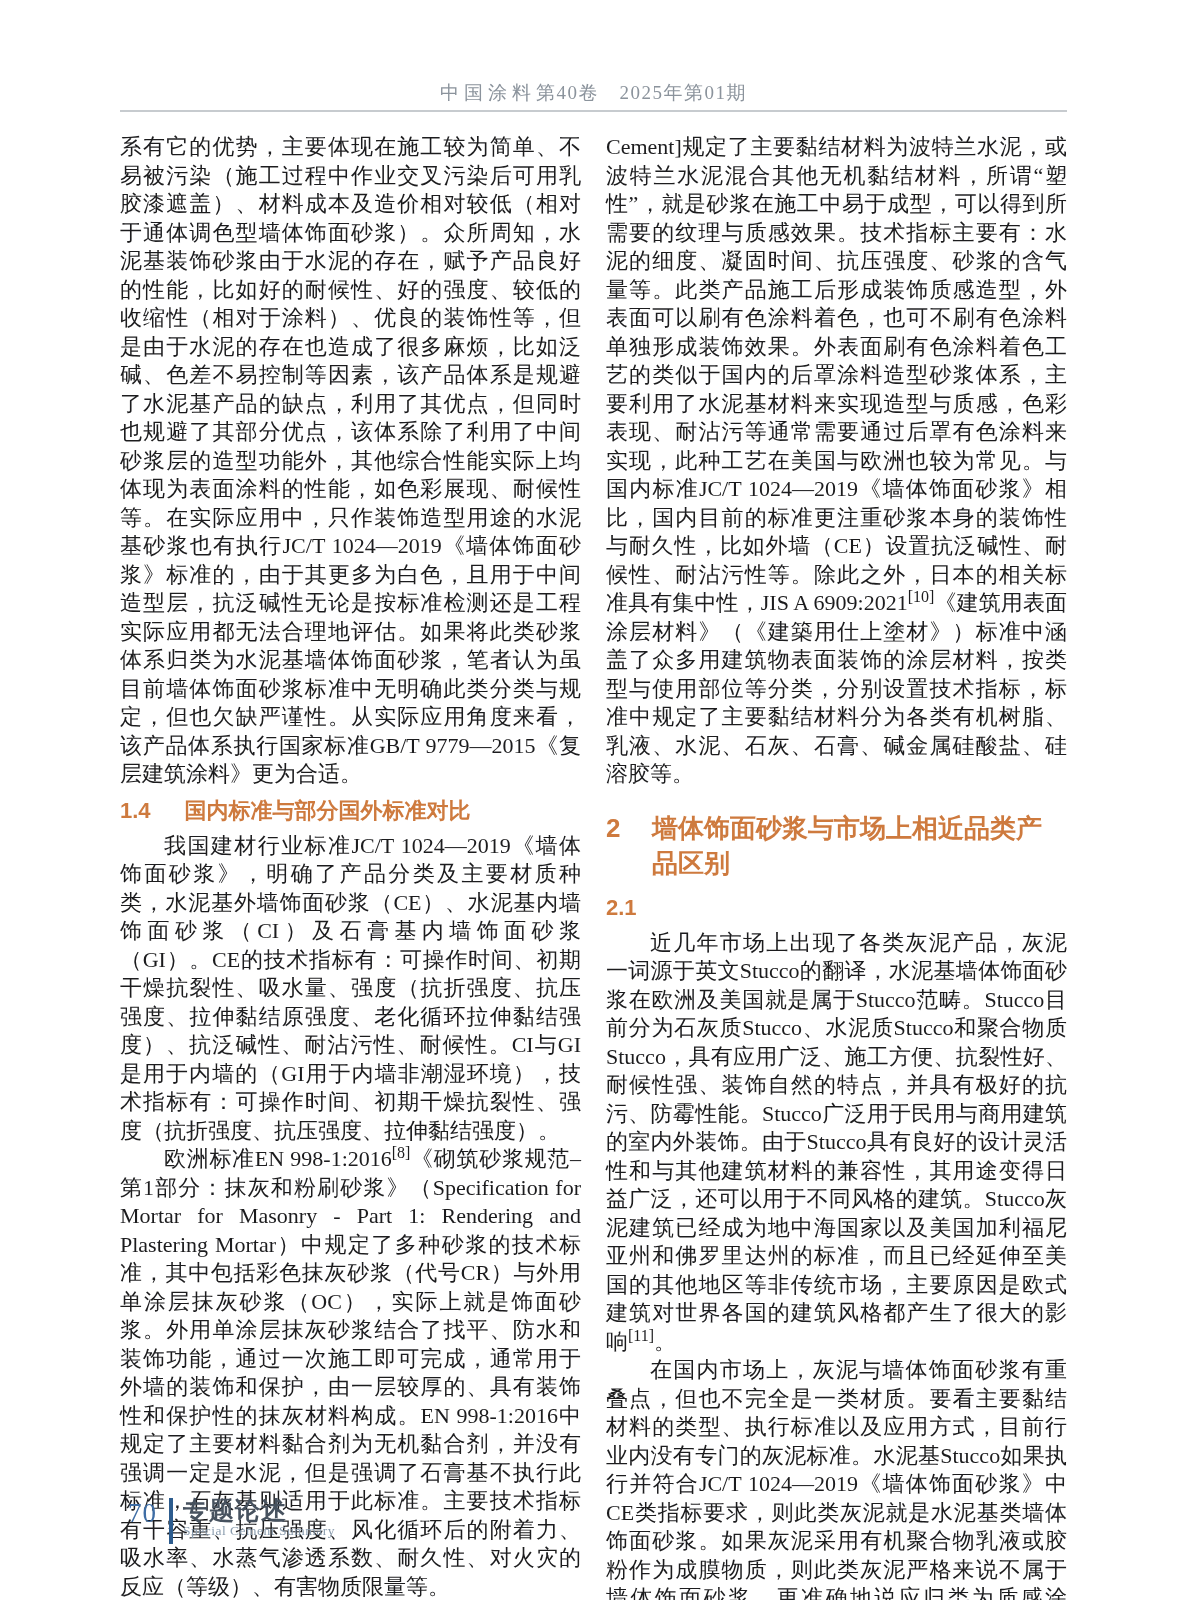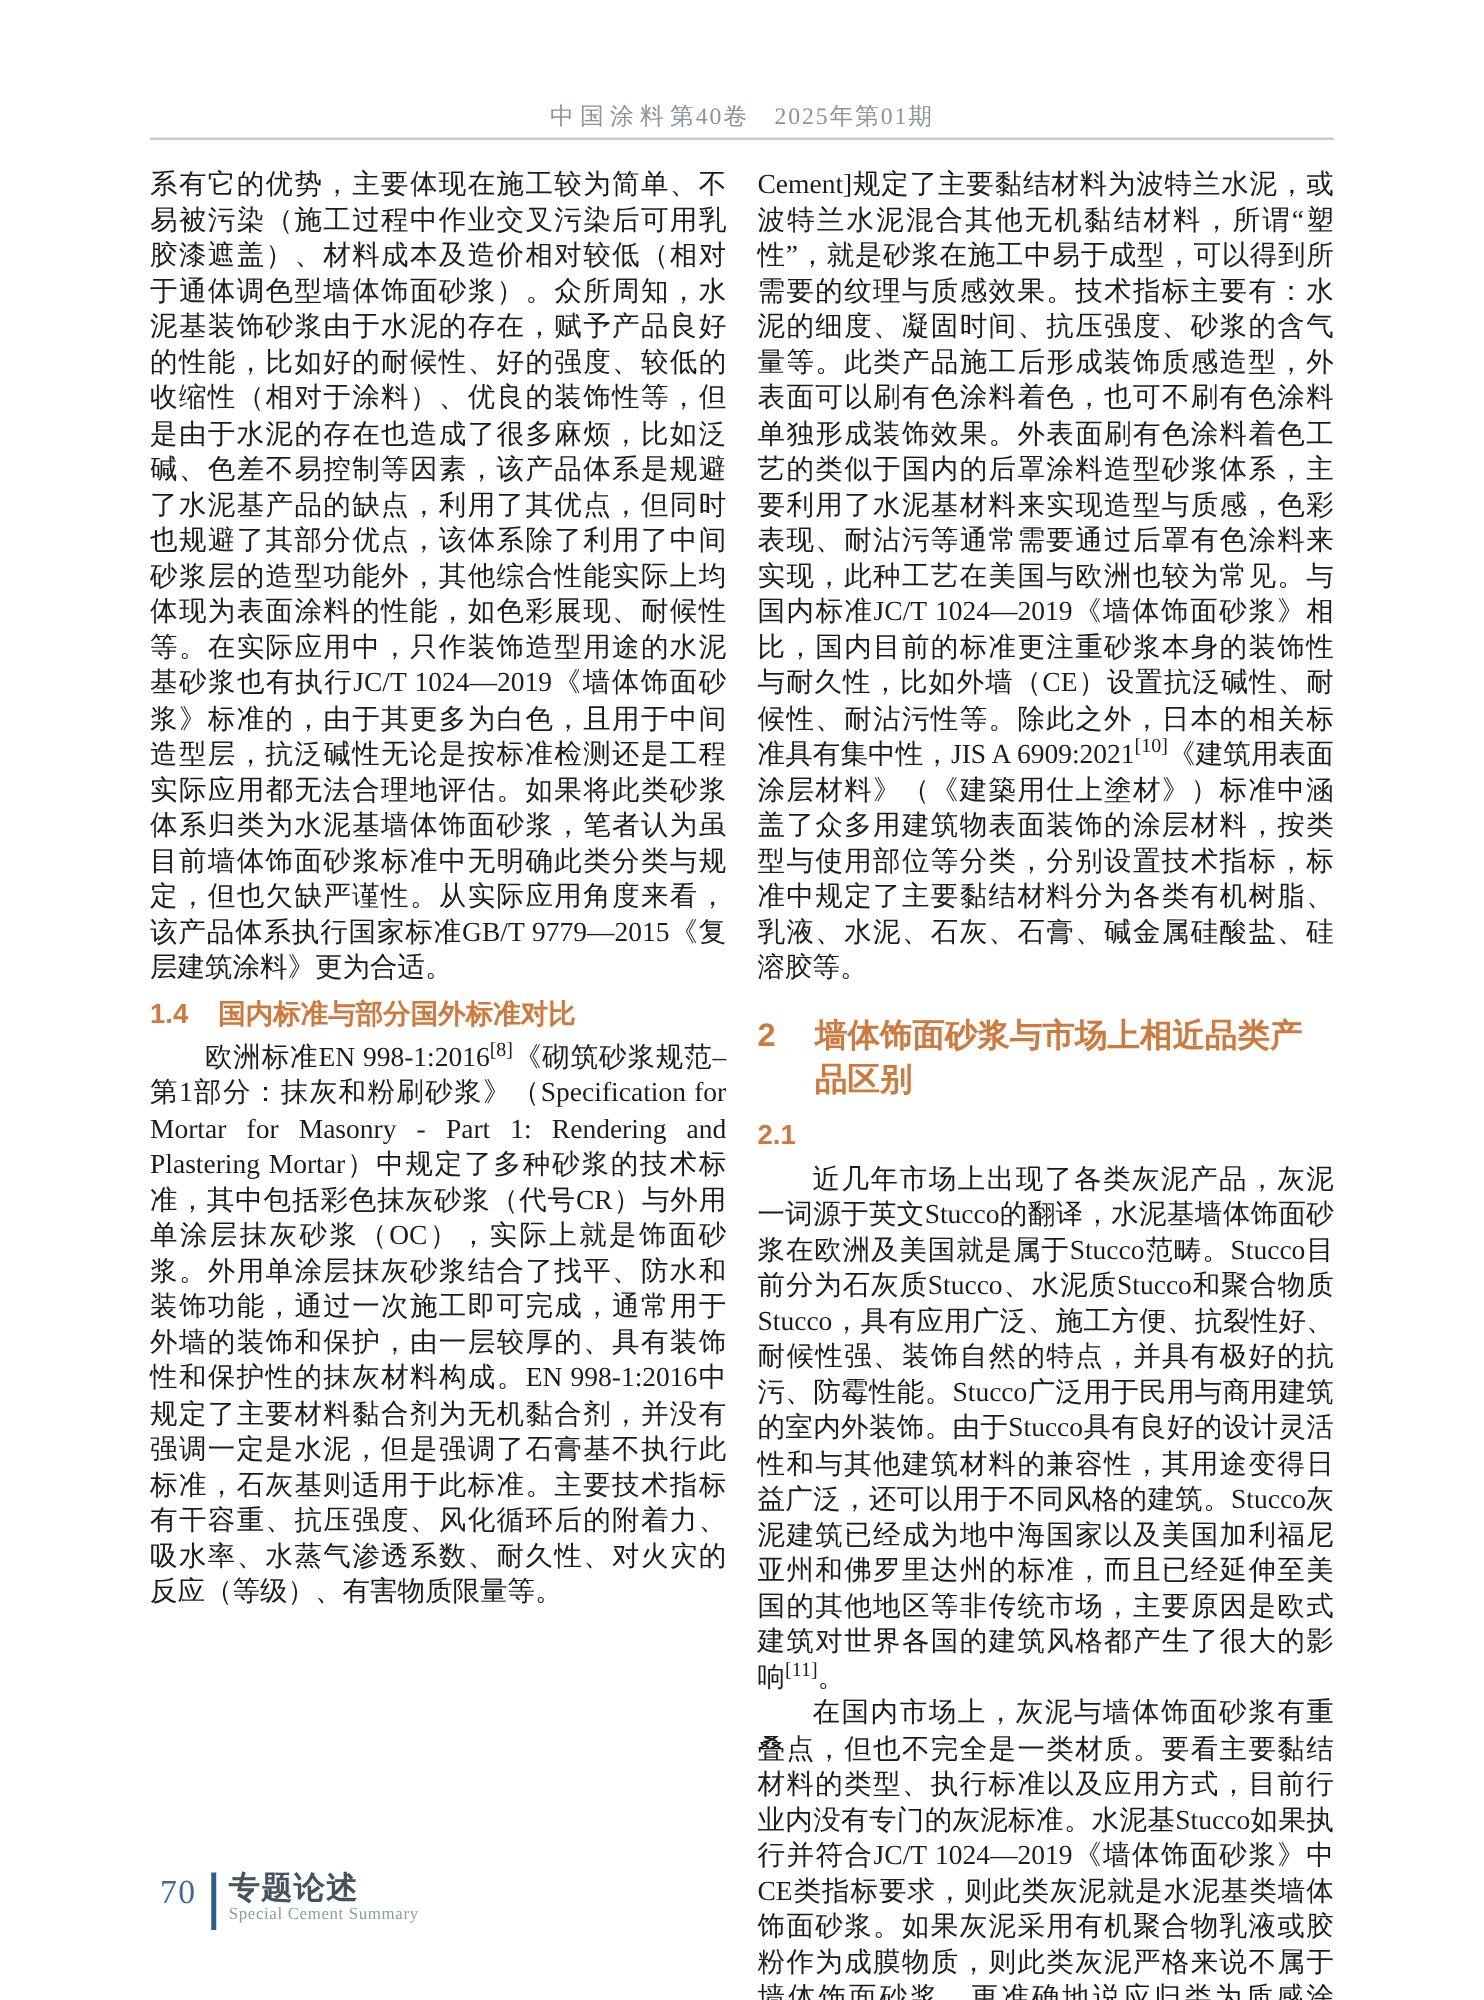--- a/index.html
+++ b/index.html
@@ -35,21 +35,21 @@
     font-size:22px; line-height:28.5px;
     text-align:justify; text-justify:inter-character;
     color:var(--body_ink,#1c1c1e);
   }
   .para.indent { text-indent:2em; }
   .it { }
   sup { font-size:16px; line-height:0; vertical-align:super; }
 
   
   .h3 {
-    display:flex; gap:24px; align-items:baseline;
+    display:flex; gap:34px; align-items:baseline;
     font-family:"Liberation Sans","DejaVu Sans",sans-serif;
     font-weight:bold; font-size:22px; line-height:30px;
     color:var(--accent_orange,#ce7a3e);
     margin:7px 0 6px 0;
   }
   .h2 {
     display:flex; gap:0; align-items:flex-start;
     font-family:"Liberation Sans","DejaVu Sans",sans-serif;
     font-weight:bold; font-size:26px; line-height:35px;
     color:var(--accent_orange,#ce7a3e);
@@ -93,20 +93,21 @@
   <div class="header-rule"></div>
 
   <div class="columns">
 
     <div class="col">
       <p class="para"><span>系有它的优势，主要体现在施工较为简单、不易被污染（施工过程中作业交叉污染后可用乳胶漆遮盖）、材料成本及造价相对较低（相对于通体调色型墙体饰面砂浆）。众所周知，水泥基装饰砂浆由于水泥的存在，赋予产品良好的性能，比如好的耐候性、好的强度、较低的收缩性（相对于涂料）、优良的装饰性等，但是由于水泥的存在也造成了很多麻烦，比如泛碱、色差不易控制等因素，该产品体系是规避了水泥基产品的缺点，利用了其优点，但同时也规避了其部分优点，该体系除了利用了中间砂浆层的造型功能外，其他综合性能实际上均体现为表面涂料的性能，如色彩展现、耐候性等。在实际应用中，只作装饰造型用途的水泥基砂浆也有执行JC/T 1024—2019《墙体饰面砂浆》标准的，由于其更多为白色，且用于中间造型层，抗泛碱性无论是按标准检测还是工程实际应用都无法合理地评估。如果将此类砂浆体系归类为水泥基墙体饰面砂浆，笔者认为虽目前墙体饰面砂浆标准中无明确此类分类与规定，但也欠缺严谨性。从实际应用角度来看，该产品体系执行国家标准GB/T 9779—2015《复层建筑涂料》更为合适。</span></p>
       <div class="h3">
         <span>1.4</span>
         <span>国内标准与部分国外标准对比</span>
       </div>
+      <p class="para indent"><span>我国建材行业标准JC/T 1024—2019《墙体饰面砂浆》，明确了产品分类及主要材质种类，水泥基外墙饰面砂浆（CE）、水泥基内墙饰面砂浆（CI）及石膏基内墙饰面砂浆（GI）。CE的技术指标有：可操作时间、初期干燥抗裂性、吸水量、强度（抗折强度、抗压强度、拉伸黏结原强度、老化循环拉伸黏结强度）、抗泛碱性、耐沾污性、耐候性。CI与GI是用于内墙的（GI用于内墙非潮湿环境），技术指标有：可操作时间、初期干燥抗裂性、强度（抗折强度、抗压强度、拉伸黏结强度）。</span></p>
       <p class="para indent"><span>欧洲标准EN 998-1:2016</span><sup>[8]</sup><span>《砌筑砂浆规范–第1部分：抹灰和粉刷砂浆》（</span><span class="it">Specification for Mortar for Masonry - Part 1: Rendering and Plastering Mortar</span><span>）中规定了多种砂浆的技术标准，其中包括彩色抹灰砂浆（代号CR）与外用单涂层抹灰砂浆（OC），实际上就是饰面砂浆。外用单涂层抹灰砂浆结合了找平、防水和装饰功能，通过一次施工即可完成，通常用于外墙的装饰和保护，由一层较厚的、具有装饰性和保护性的抹灰材料构成。EN 998-1:2016中规定了主要材料黏合剂为无机黏合剂，并没有强调一定是水泥，但是强调了石膏基不执行此标准，石灰基则适用于此标准。主要技术指标有干容重、抗压强度、风化循环后的附着力、吸水率、水蒸气渗透系数、耐久性、对火灾的反应（等级）、有害物质限量等。</span></p>
 
     </div>
 
     <div class="col">
       <p class="para"><span class="it">Cement</span><span>]规定了主要黏结材料为波特兰水泥，或波特兰水泥混合其他无机黏结材料，所谓“塑性”，就是砂浆在施工中易于成型，可以得到所需要的纹理与质感效果。技术指标主要有：水泥的细度、凝固时间、抗压强度、砂浆的含气量等。此类产品施工后形成装饰质感造型，外表面可以刷有色涂料着色，也可不刷有色涂料单独形成装饰效果。外表面刷有色涂料着色工艺的类似于国内的后罩涂料造型砂浆体系，主要利用了水泥基材料来实现造型与质感，色彩表现、耐沾污等通常需要通过后罩有色涂料来实现，此种工艺在美国与欧洲也较为常见。与国内标准JC/T 1024—2019《墙体饰面砂浆》相比，国内目前的标准更注重砂浆本身的装饰性与耐久性，比如外墙（CE）设置抗泛碱性、耐候性、耐沾污性等。除此之外，日本的相关标准具有集中性，JIS A 6909:2021</span><sup>[10]</sup><span>《建筑用表面涂层材料》（《建築用仕上塗材》）标准中涵盖了众多用建筑物表面装饰的涂层材料，按类型与使用部位等分类，分别设置技术指标，标准中规定了主要黏结材料分为各类有机树脂、乳液、水泥、石灰、石膏、碱金属硅酸盐、硅溶胶等。</span></p>
       <div class="h2">
         <span class="h2num">2</span>
         <span class="h2text">墙体饰面砂浆与市场上相近品类产品区别</span>
       </div>

